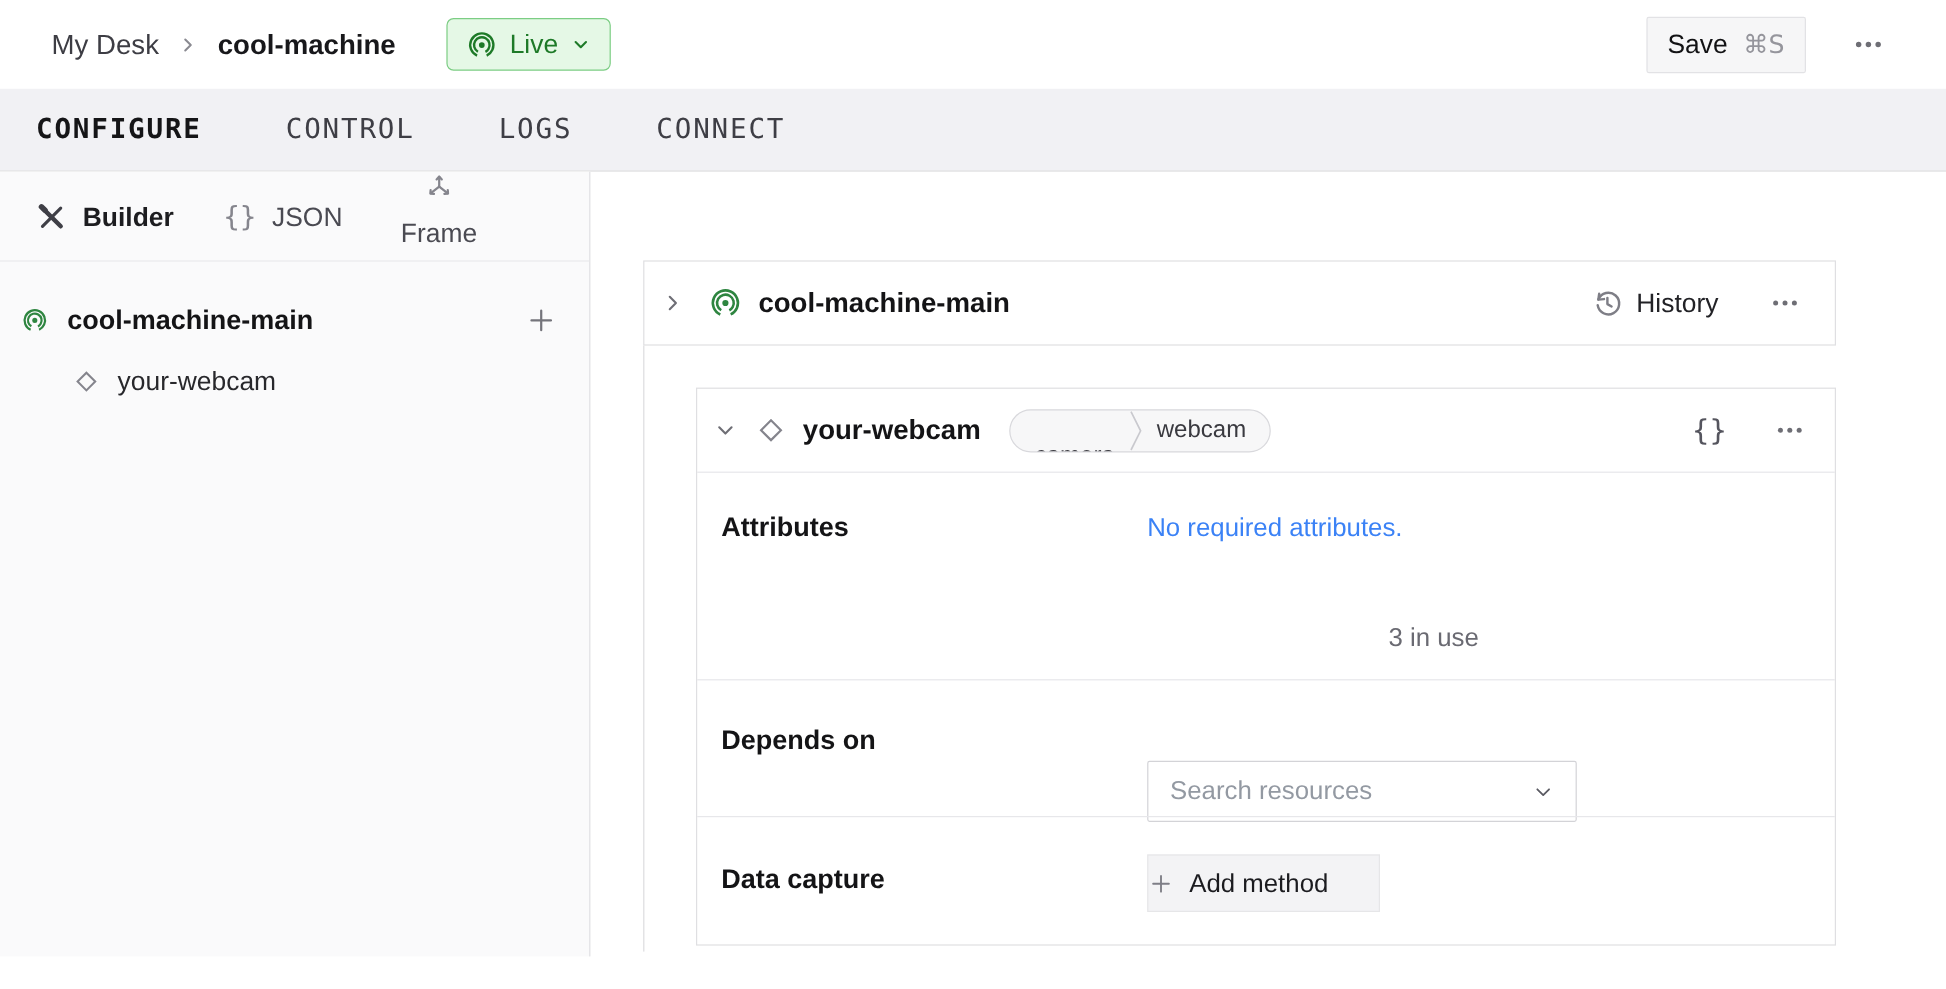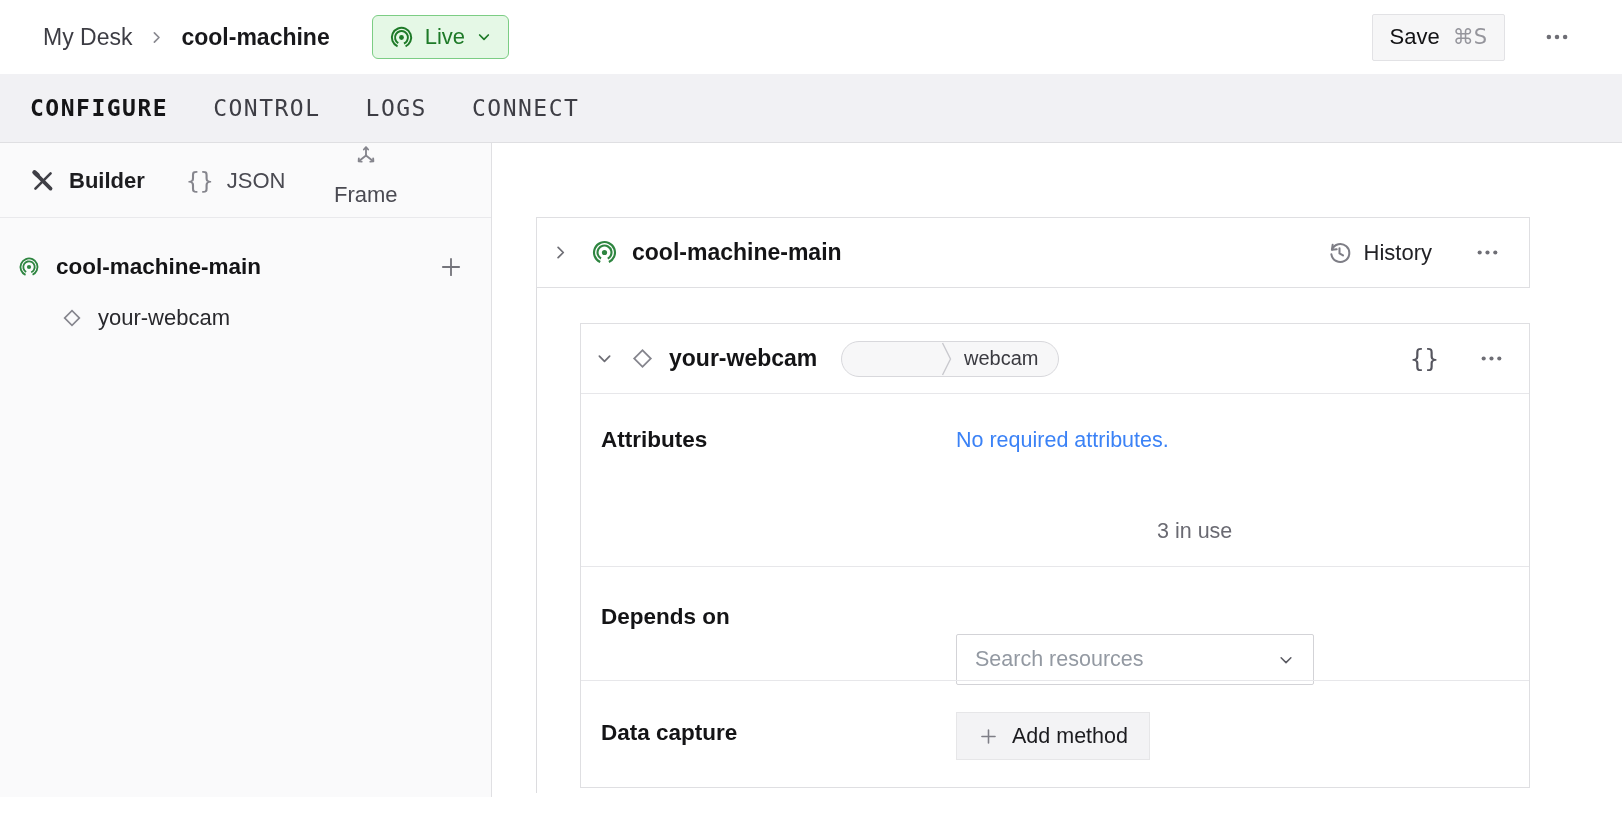--- a/index.html
+++ b/index.html
@@ -17,21 +17,21 @@
                 background:#E5F8E6; border:1px solid #7CCD84; border-radius:6px;
                 color:#1E7A28; font-size:22px; cursor:pointer; }
   .save-btn { margin-left:auto; height:47px; padding:0 17px; background:#F6F6F7; border:1px solid #E2E2E5;
               border-radius:2px; display:flex; align-items:center; gap:13px; font-size:22px; color:#121214; cursor:pointer; }
   .save-shortcut { color:#95959C; font-size:21px; font-family:"DejaVu Sans",sans-serif; }
   .icon-btn { display:flex; align-items:center; justify-content:center; color:#6E6E75; cursor:pointer; }
   .topbar-kebab { margin-left:30px; width:44px; height:44px; }
 
   
   .tabbar { position:absolute; top:74px; left:0; width:100%; height:69px; background:#F1F1F4;
-            border-bottom:1px solid #DFDFE2; display:flex; align-items:center; gap:45px; padding:0 30px;
+            border-bottom:1px solid #DFDFE2; display:flex; align-items:center; gap:70px; padding:0 30px;
             font-family:"DejaVu Sans Mono","Liberation Mono",monospace; font-size:23px; letter-spacing:1.5px;
             color:#3E3E45; }
   .tab { cursor:pointer; }
   .tab.active { font-weight:700; color:#151517; }
 
   
   .sidebar { position:absolute; top:143px; left:0; width:492px; height:654px; background:#FAFAFB;
              border-right:1px solid #E0E0E3; }
   .sidebar-modes { position:absolute; top:0; left:0; right:0; height:75px; border-bottom:1px solid #E9E9EC; }
   .mode { position:absolute; top:0; height:75px; display:flex; align-items:center; gap:13px;
@@ -95,21 +95,21 @@
   .show-more-btn .chev { color:#5A5A62; display:flex; }
   .in-use { position:absolute; left:576px; top:107px; font-size:21.5px; color:#6A6A72;margin-top:18px; }
 
   .depends-select { position:absolute; left:375px; top:32px; width:358px; height:51px; background:#fff;
                     border:1px solid #D3D3D7; border-radius:2px; display:flex; align-items:center;
                     padding:0 18px; cursor:pointer;margin-top:35px; }
   .select-placeholder { font-size:21.5px; color:#9399A2; }
   .depends-select .chev { margin-left:auto; color:#5A5A62; display:flex; }
 
   .add-method-btn { position:absolute; left:375px; top:31px; width:194px; height:48px; background:#F3F3F5;
-                    border:1px solid #E6E6E8; display:flex; align-items:center; justify-content:center; gap:13px;
+                    border:1px solid #E6E6E8; display:flex; align-items:center; gap:13px;
                     font-size:21.5px; color:#1B1B1F; cursor:pointer; }
   .add-method-btn .plus { color:#7E7E86; display:flex; }
 </style>
 </head>
 <body>
 
 <div class="screen">
 
   <div class="topbar">
     <span class="crumb-parent">My Desk</span>

